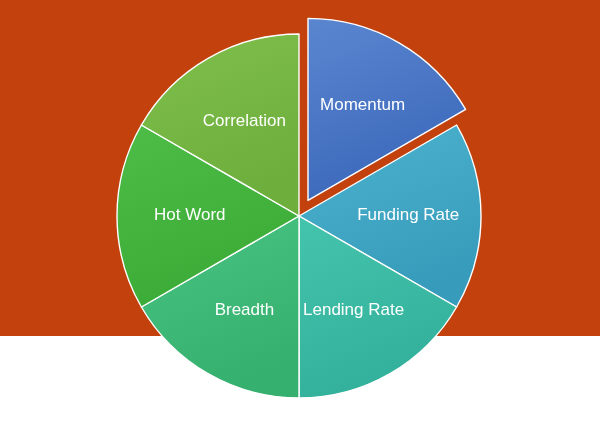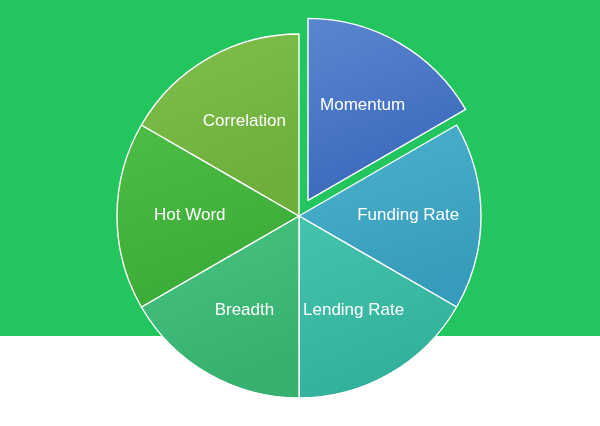--- a/index.html
+++ b/index.html
@@ -10,21 +10,21 @@
   body {
     width: 600px;
     height: 426px;
     overflow: hidden;
     font-family: "Liberation Sans", sans-serif;
   }
   #chart-root {
     position: relative;
     width: 600px;
     height: 336px;
-    background: #22c55e;
+    background: #c2410c;
   }
   #pie-svg {
     display: block;
     width: 600px;
     height: 426px;
   }
   .slice-path {
     stroke: #ffffff;
     stroke-width: 1.4;
     stroke-linejoin: round;

